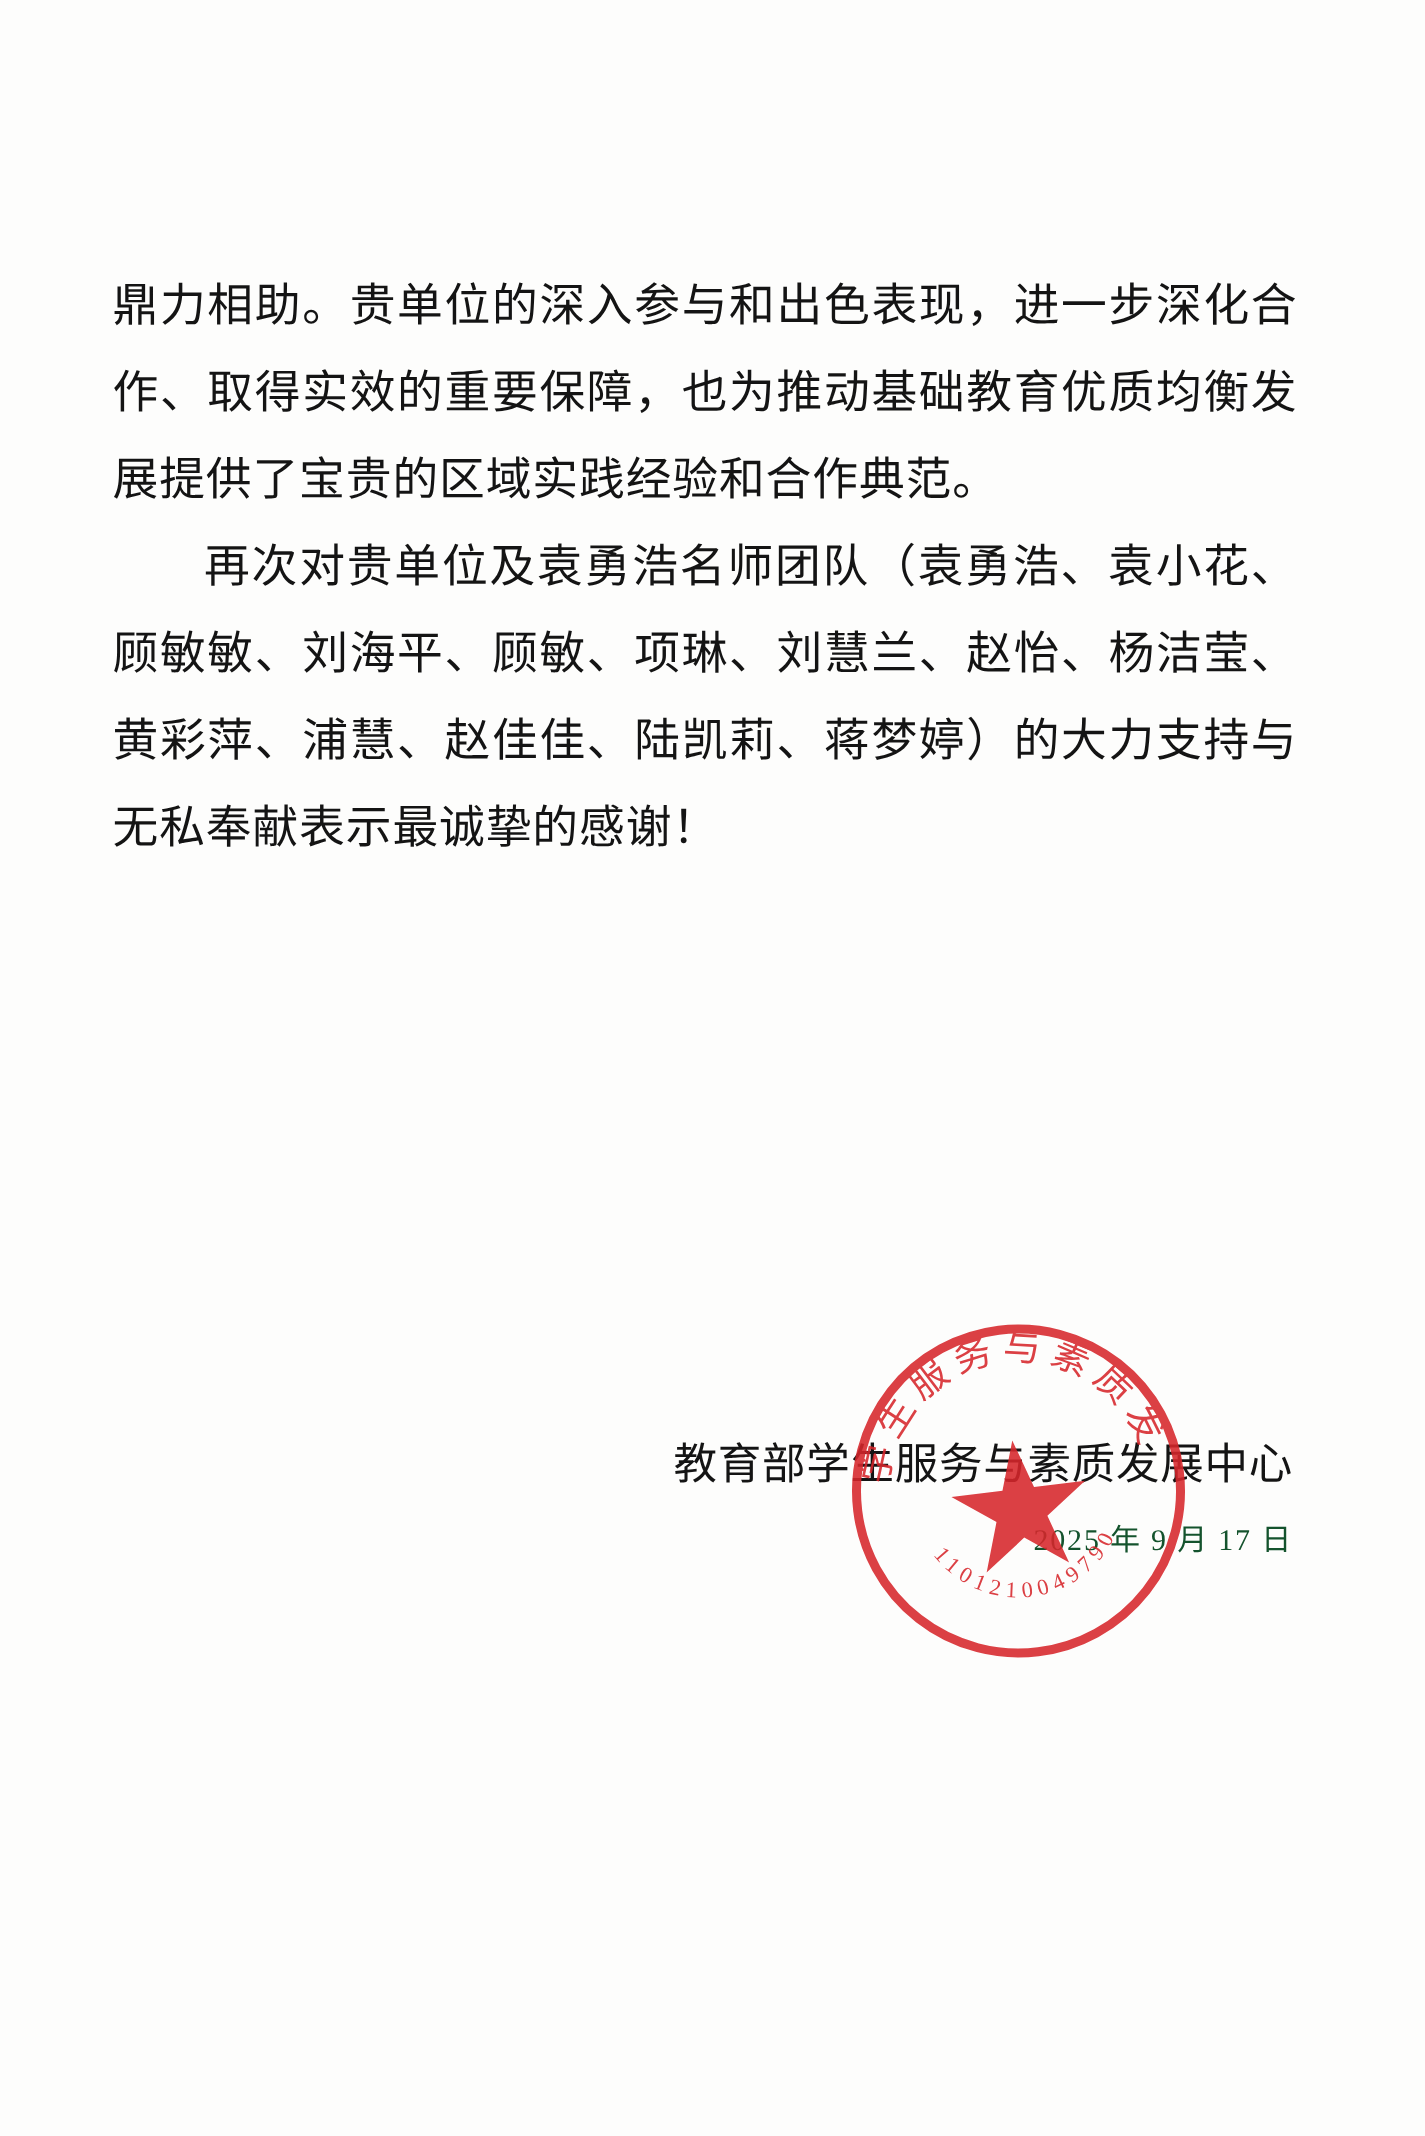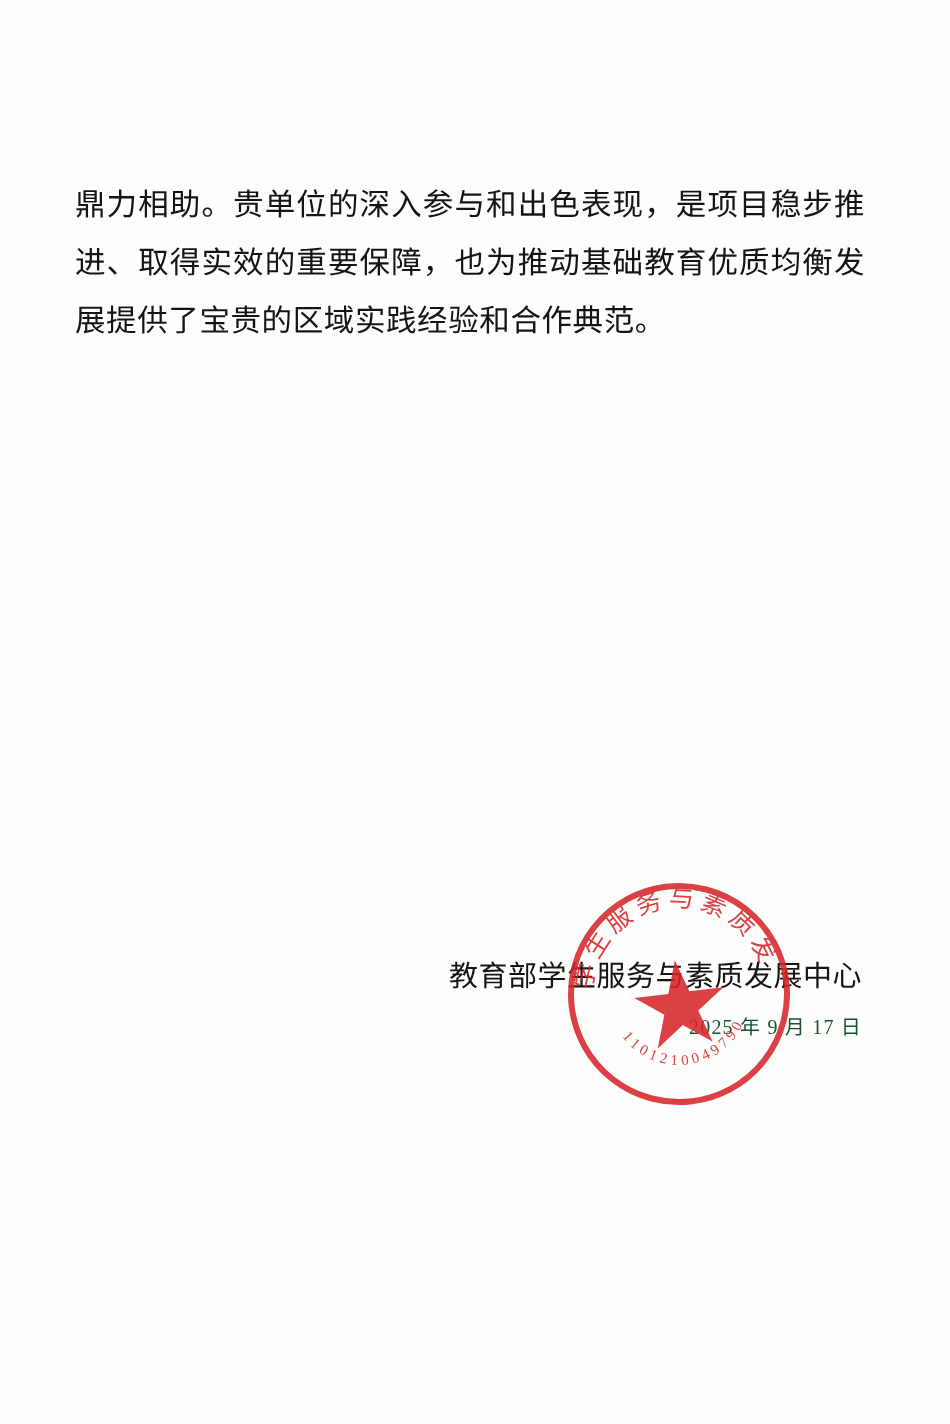--- a/index.html
+++ b/index.html
@@ -81,21 +81,22 @@
     transform: rotate(-7deg);
     transform-origin: 50% 50%;
   }
 </style>
 </head>
 <body>
 
 <div class="page">
 
   <div class="body-text">
-    <p class="para">鼎力相助。贵单位的深入参与和出色表现，是项目稳步推进、取得实效的重要保障，也为推动基础教育优质均衡发展提供了宝贵的区域实践经验和合作典范。</p>
+    <p class="para">鼎力相助。贵单位的深入参与和出色表现，进一步深化合作、取得实效的重要保障，也为推动基础教育优质均衡发展提供了宝贵的区域实践经验和合作典范。</p>
+    <p class="para indent">再次对贵单位及袁勇浩名师团队（袁勇浩、袁小花、顾敏敏、刘海平、顾敏、项琳、刘慧兰、赵怡、杨洁莹、黄彩萍、浦慧、赵佳佳、陆凯莉、蒋梦婷）的大力支持与无私奉献表示最诚挚的感谢！</p>
   </div>
 
   <div class="signature-block">
     <div class="sig-line">教育部学生服务与素质发展中心</div>
     <div class="sig-date">2025 年 9 月 17 日</div>
   </div>
 
   <div class="seal">
     <div class="seal-wrap">
       <svg viewBox="0 0 232 232" xmlns="http://www.w3.org/2000/svg">

